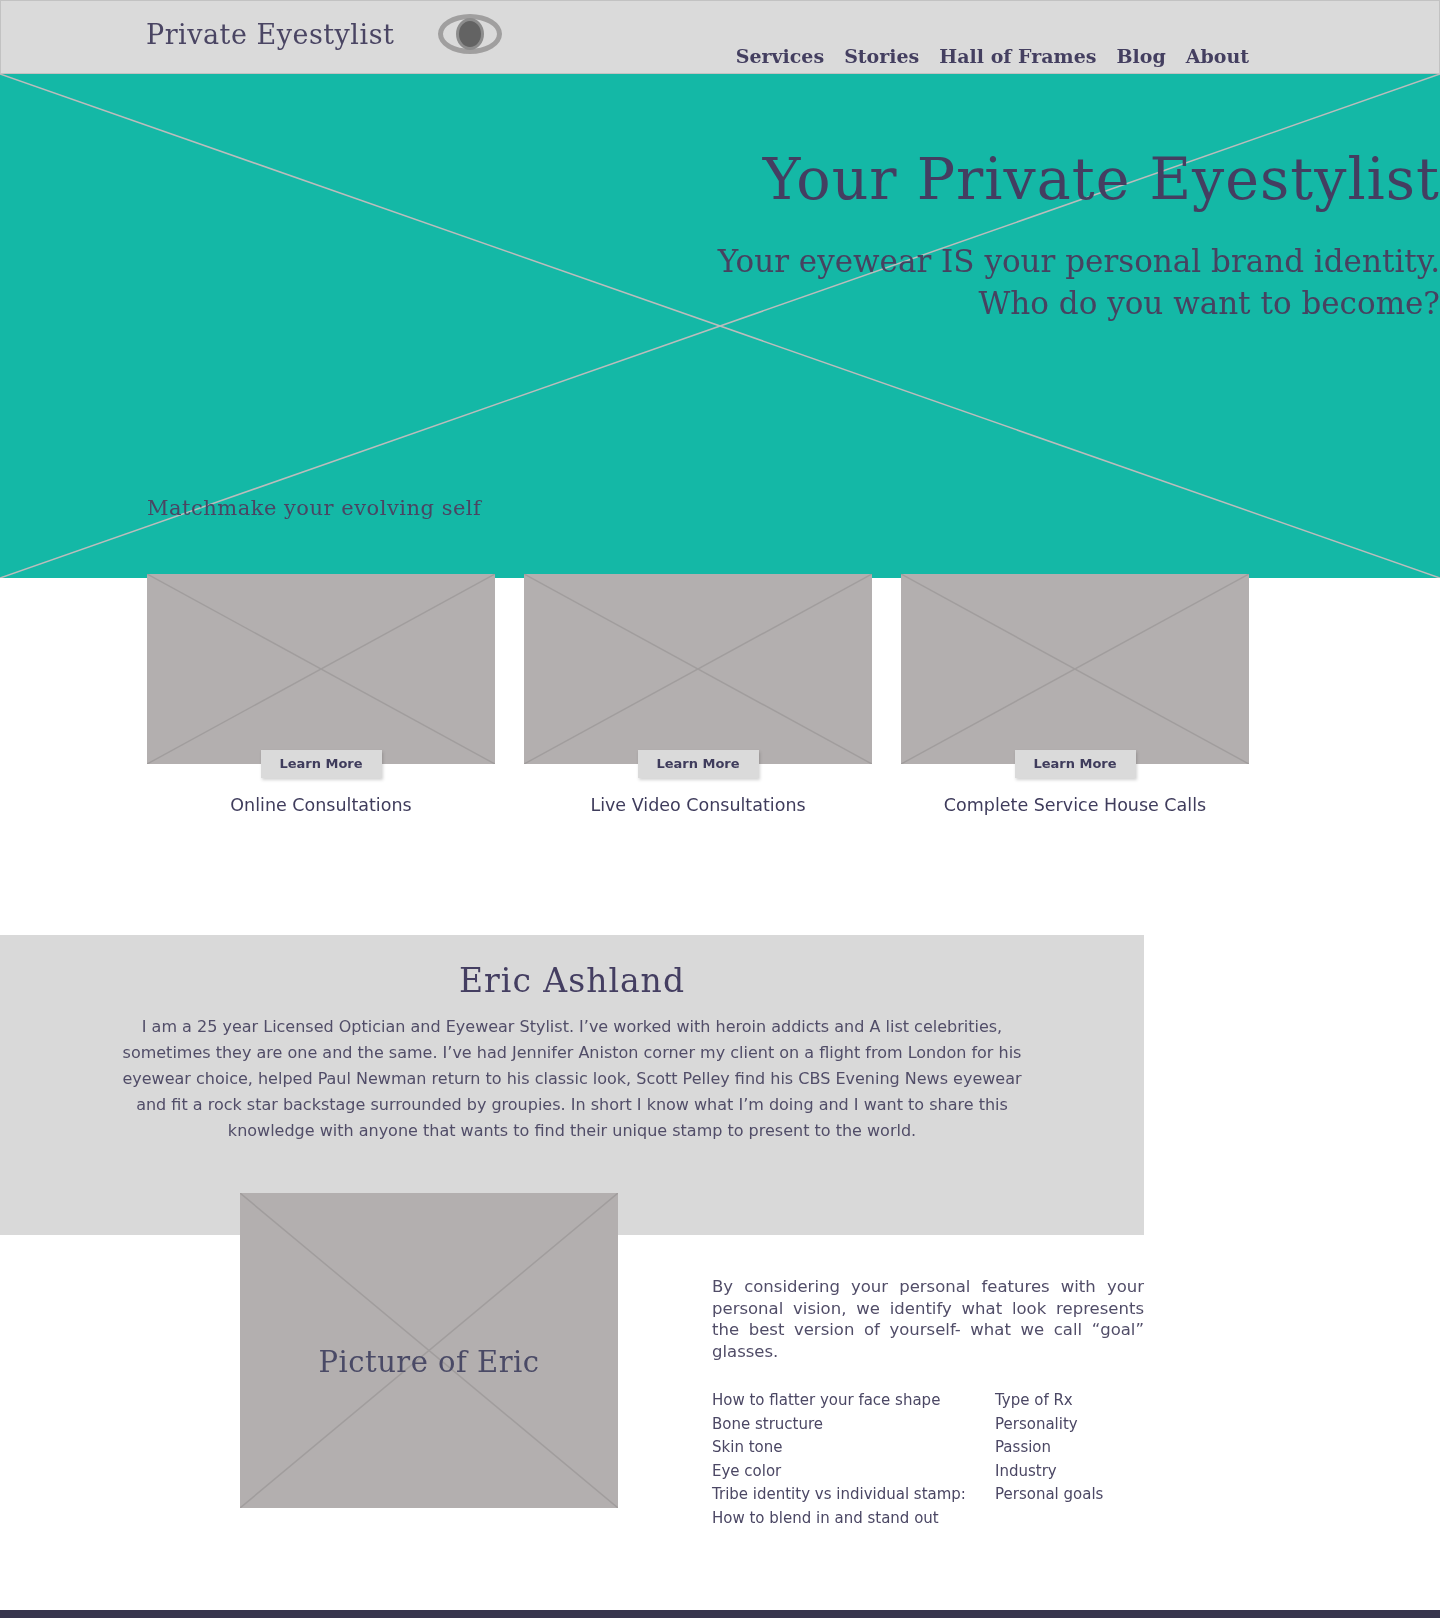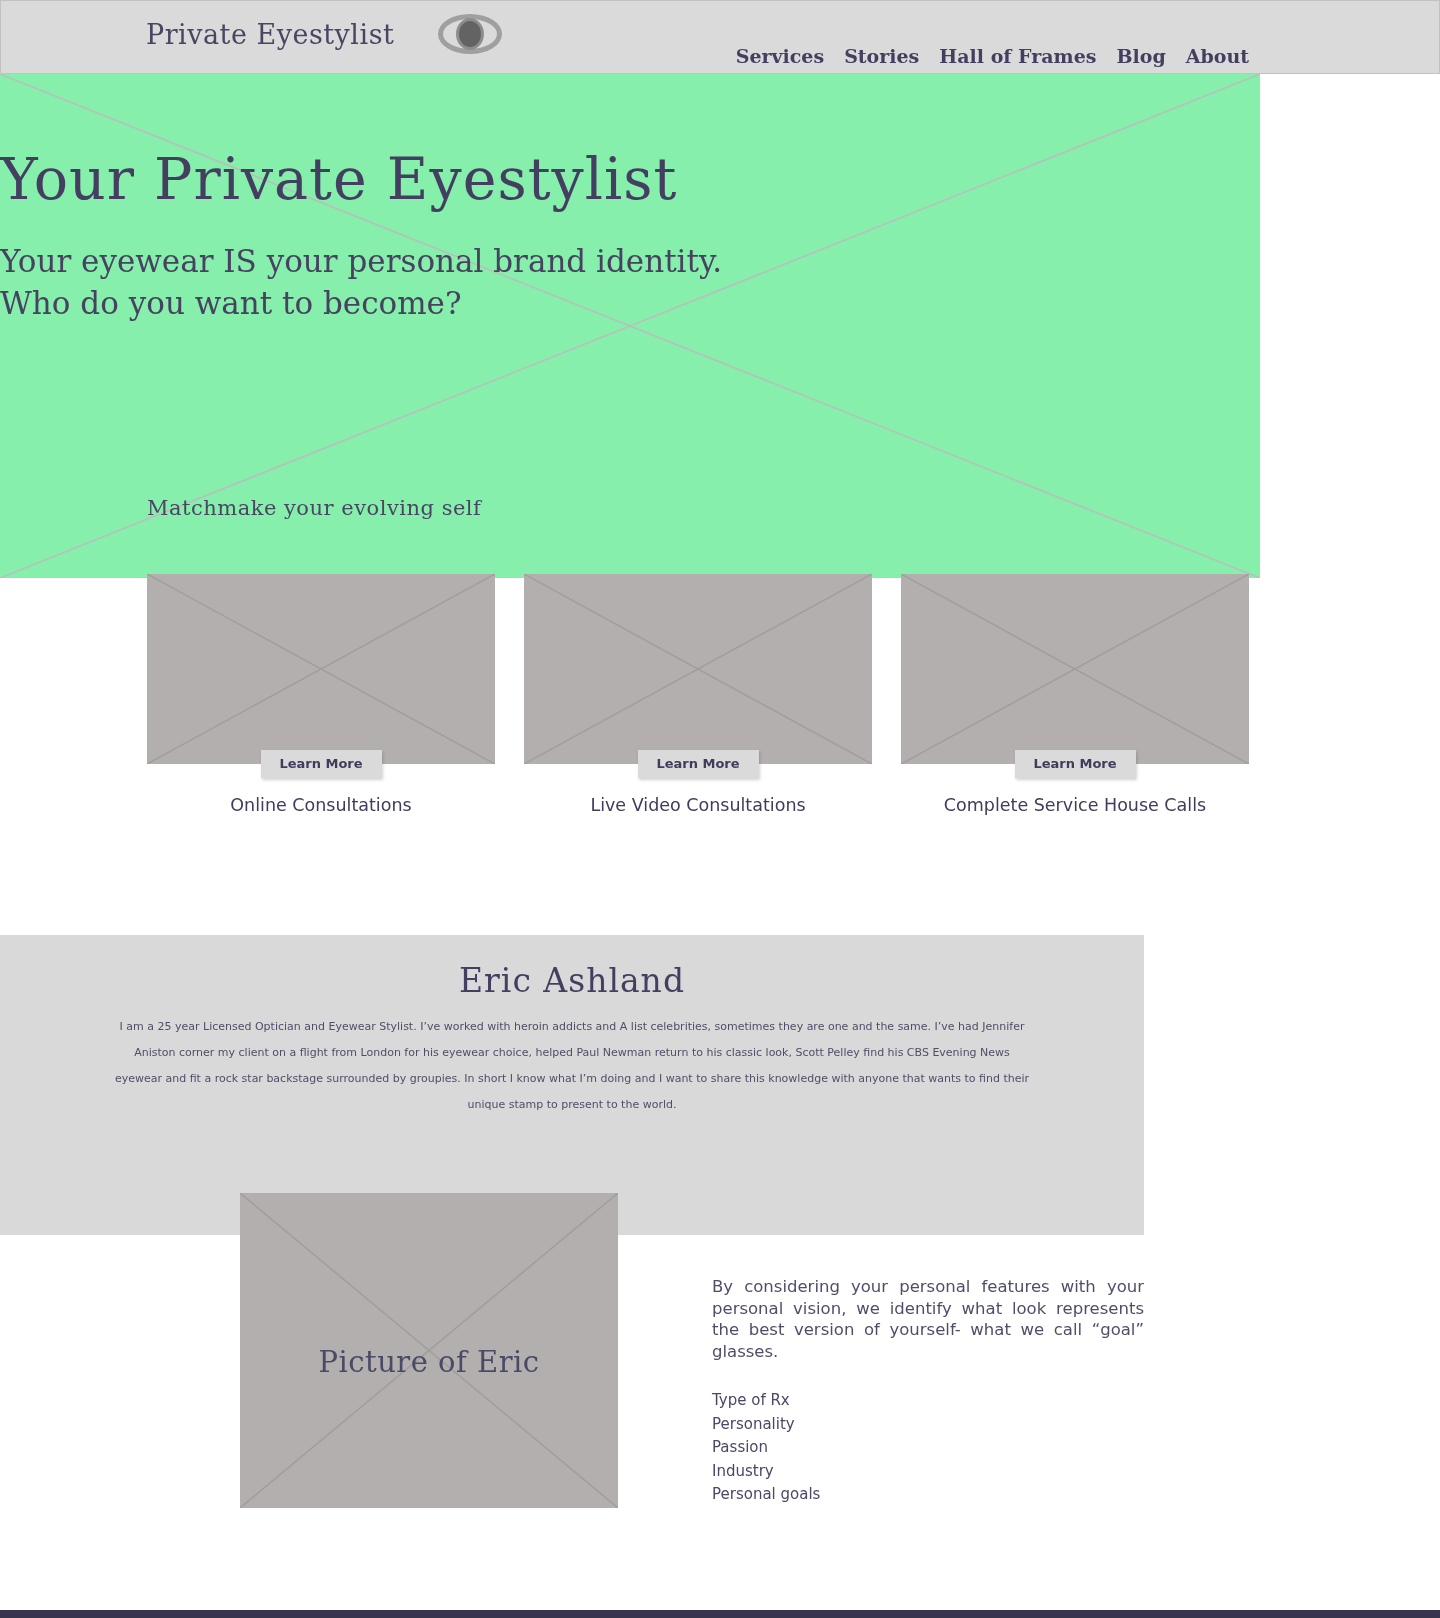--- a/index.html
+++ b/index.html
@@ -42,24 +42,24 @@
   .main-nav { display:flex; gap:20px; align-items:flex-start; padding-right:130px;margin-top:44px; }
   .main-nav a {
     font-family:"DejaVu Serif", serif;
     font-weight:bold; font-size:19px; color:#443f60;
     text-decoration:none; white-space:nowrap; cursor:pointer;
   }
 
   
   .hero {
     position:relative;
-    height:504px; width:1260px;
-    background:#86efac;
+    height:504px; width:1440px;
+    background:#14b8a6;
     overflow:hidden;
-    text-align:left;
+    text-align:right;
   }
   .hero svg.ph-x { position:absolute; inset:0; width:100%; height:100%; }
   .hero-title {
     position:relative;
     margin-top:72px;
     font-size:57px; font-weight:normal;
     color:#443e61; letter-spacing:1px;
   }
   .hero-sub {
     position:relative;
@@ -110,21 +110,21 @@
     text-align:center;
   }
   .about-heading {
     padding-top:26px;
     font-size:33px; font-weight:normal; color:#443e61;
     letter-spacing:1px;
   }
   .about-bio {
     margin:14px auto 0;
     width:915px;
-    font-size:11px; line-height:26px;
+    font-size:16px; line-height:26px;
     color:#514d68;
   }
 
   
   .profile-section { position:relative; height:455px; width:1440px; }
   .eric-pic {
     position:absolute; left:240px; top:-42px;
     width:378px; height:315px;
     background:#b3afaf; overflow:hidden;
   }
@@ -232,20 +232,28 @@
     <svg>
       <line x1="0" y1="0" x2="100%" y2="100%" stroke="#a19d9d" stroke-width="1.5"></line>
       <line x1="100%" y1="0" x2="0" y2="100%" stroke="#a19d9d" stroke-width="1.5"></line>
     </svg>
     <div class="eric-pic-label serif">Picture of Eric</div>
   </div>
 
   <div class="profile-right">
     <p class="profile-intro">By considering your personal features with your personal vision, we identify what look represents the best version of yourself- what we call “goal” glasses.</p>
     <div class="profile-lists">
+      <ul class="list-left">
+        <li>How to flatter your face shape</li>
+        <li>Bone structure</li>
+        <li>Skin tone</li>
+        <li>Eye color</li>
+        <li>Tribe identity vs individual stamp:</li>
+        <li>How to blend in and stand out</li>
+      </ul>
       <ul class="list-right">
         <li>Type of Rx</li>
         <li>Personality</li>
         <li>Passion</li>
         <li>Industry</li>
         <li>Personal goals</li>
       </ul>
     </div>
   </div>
 

